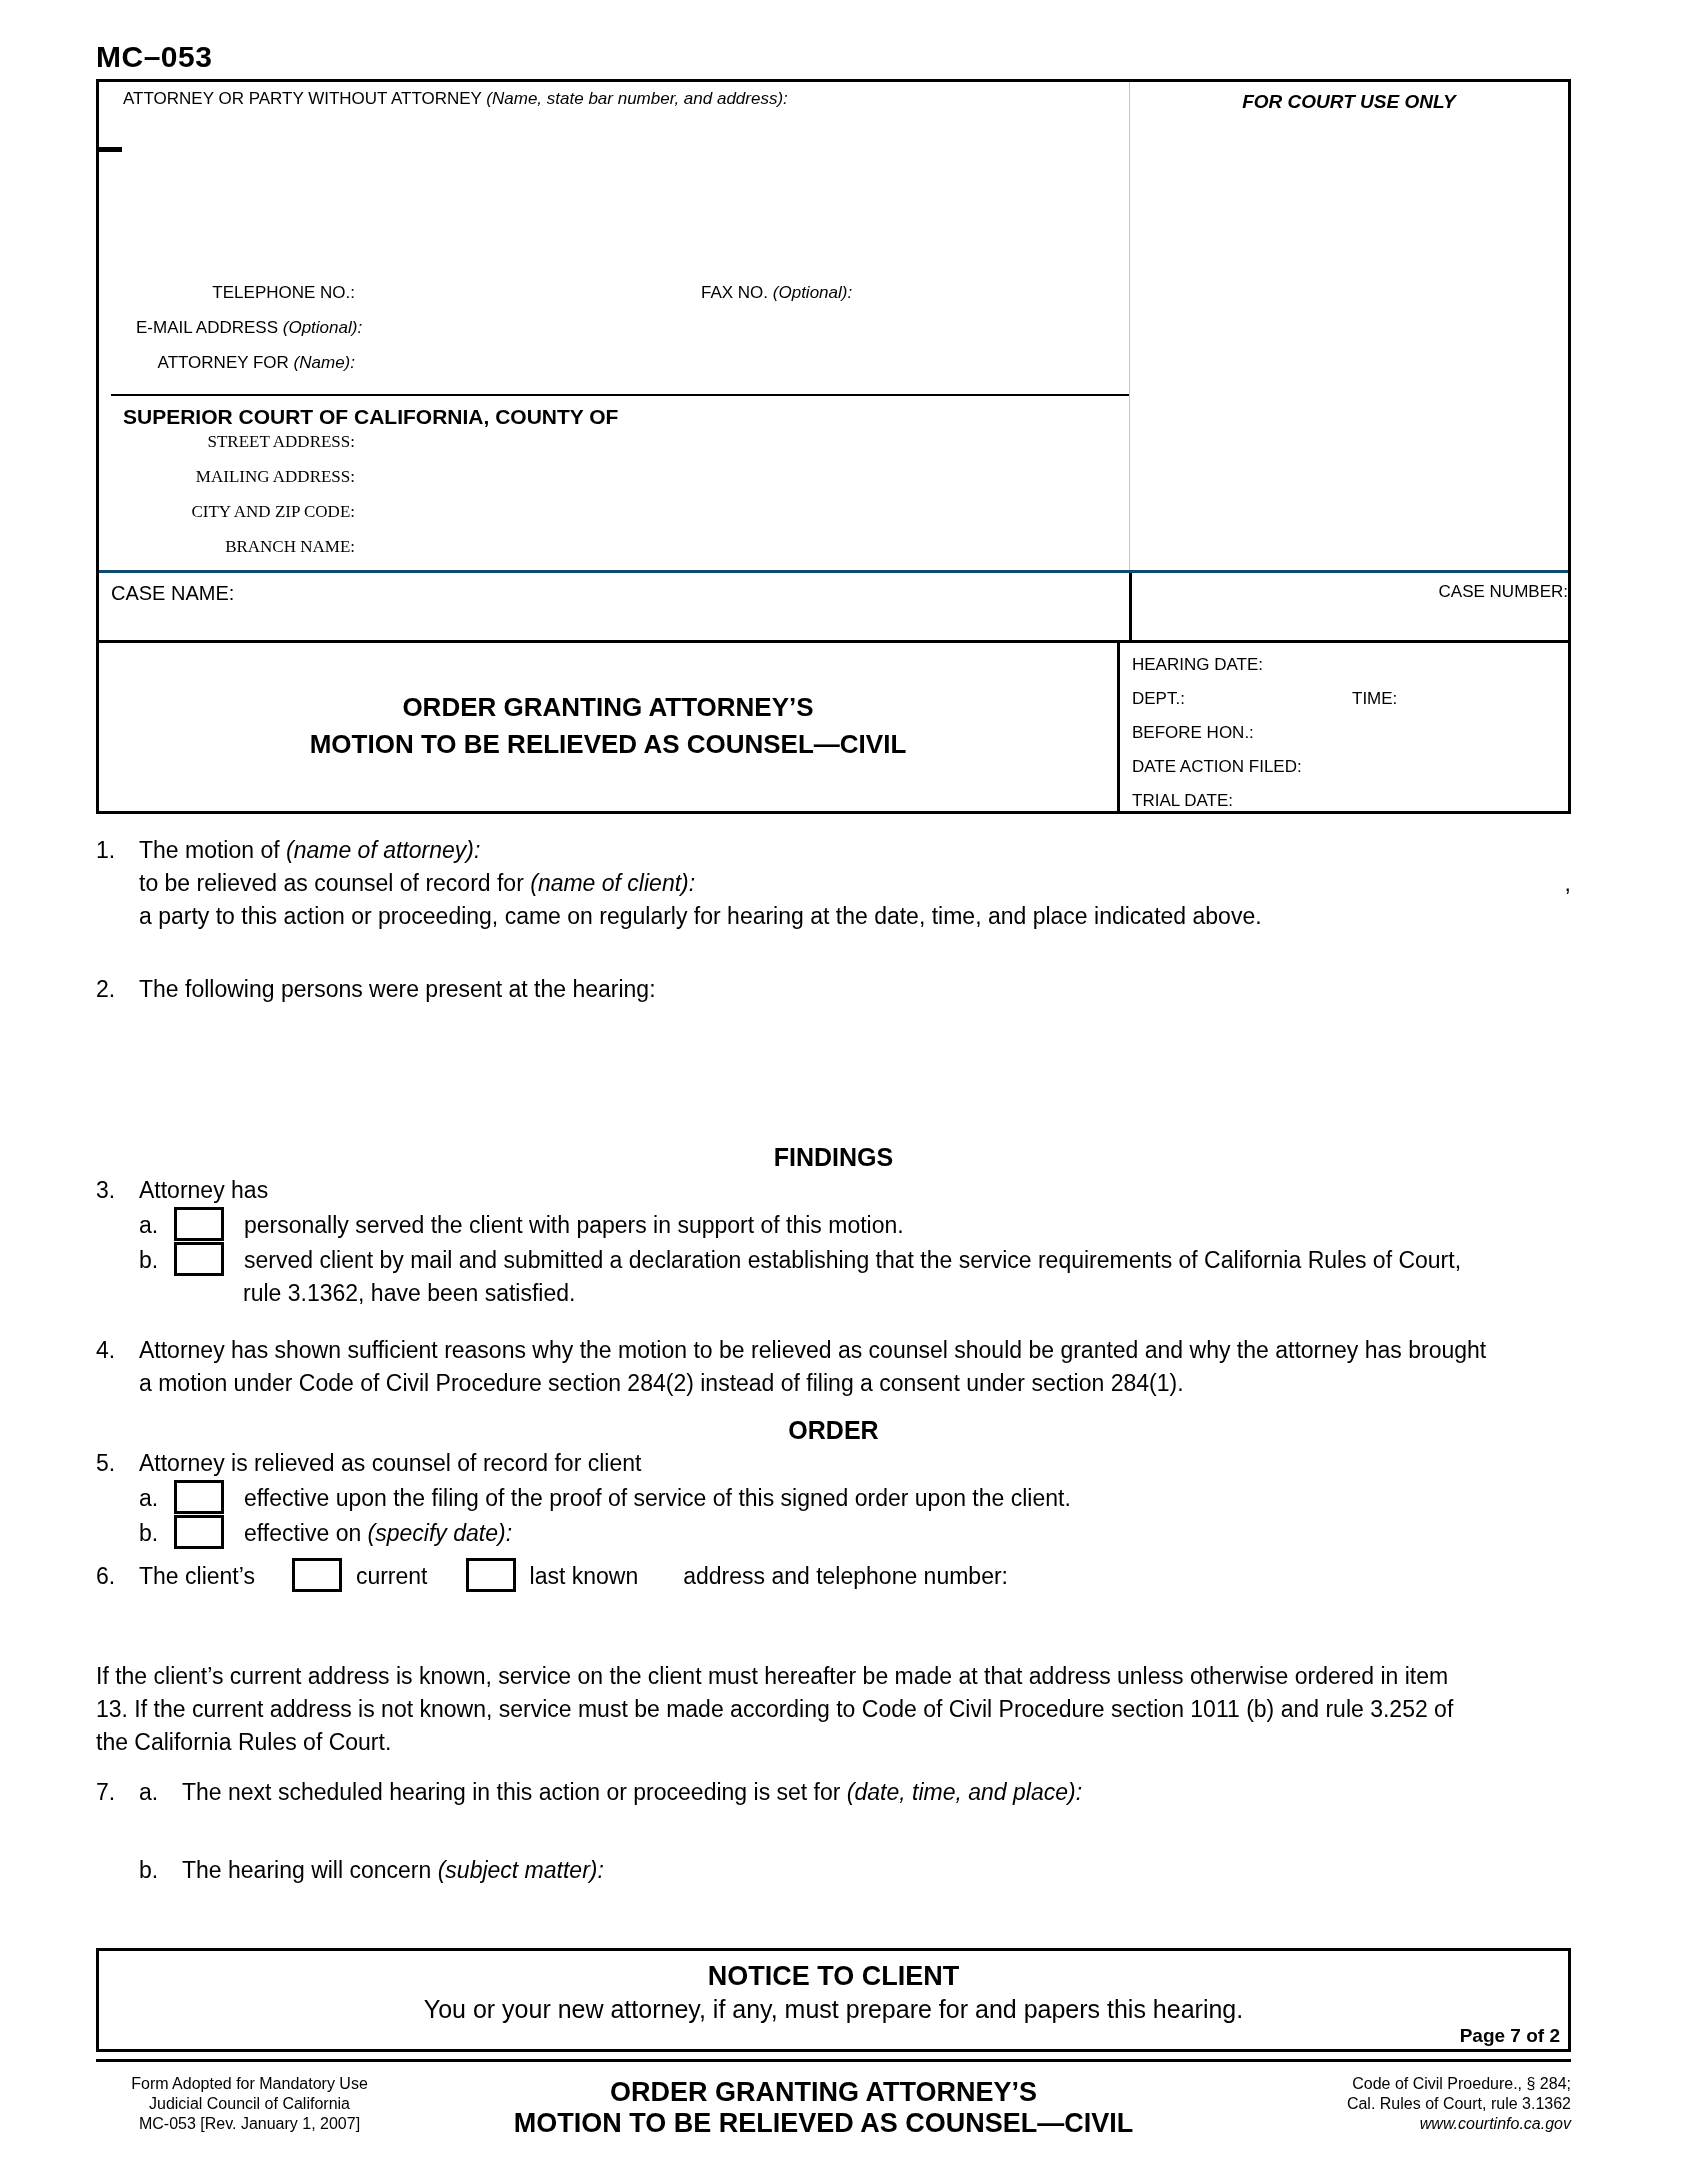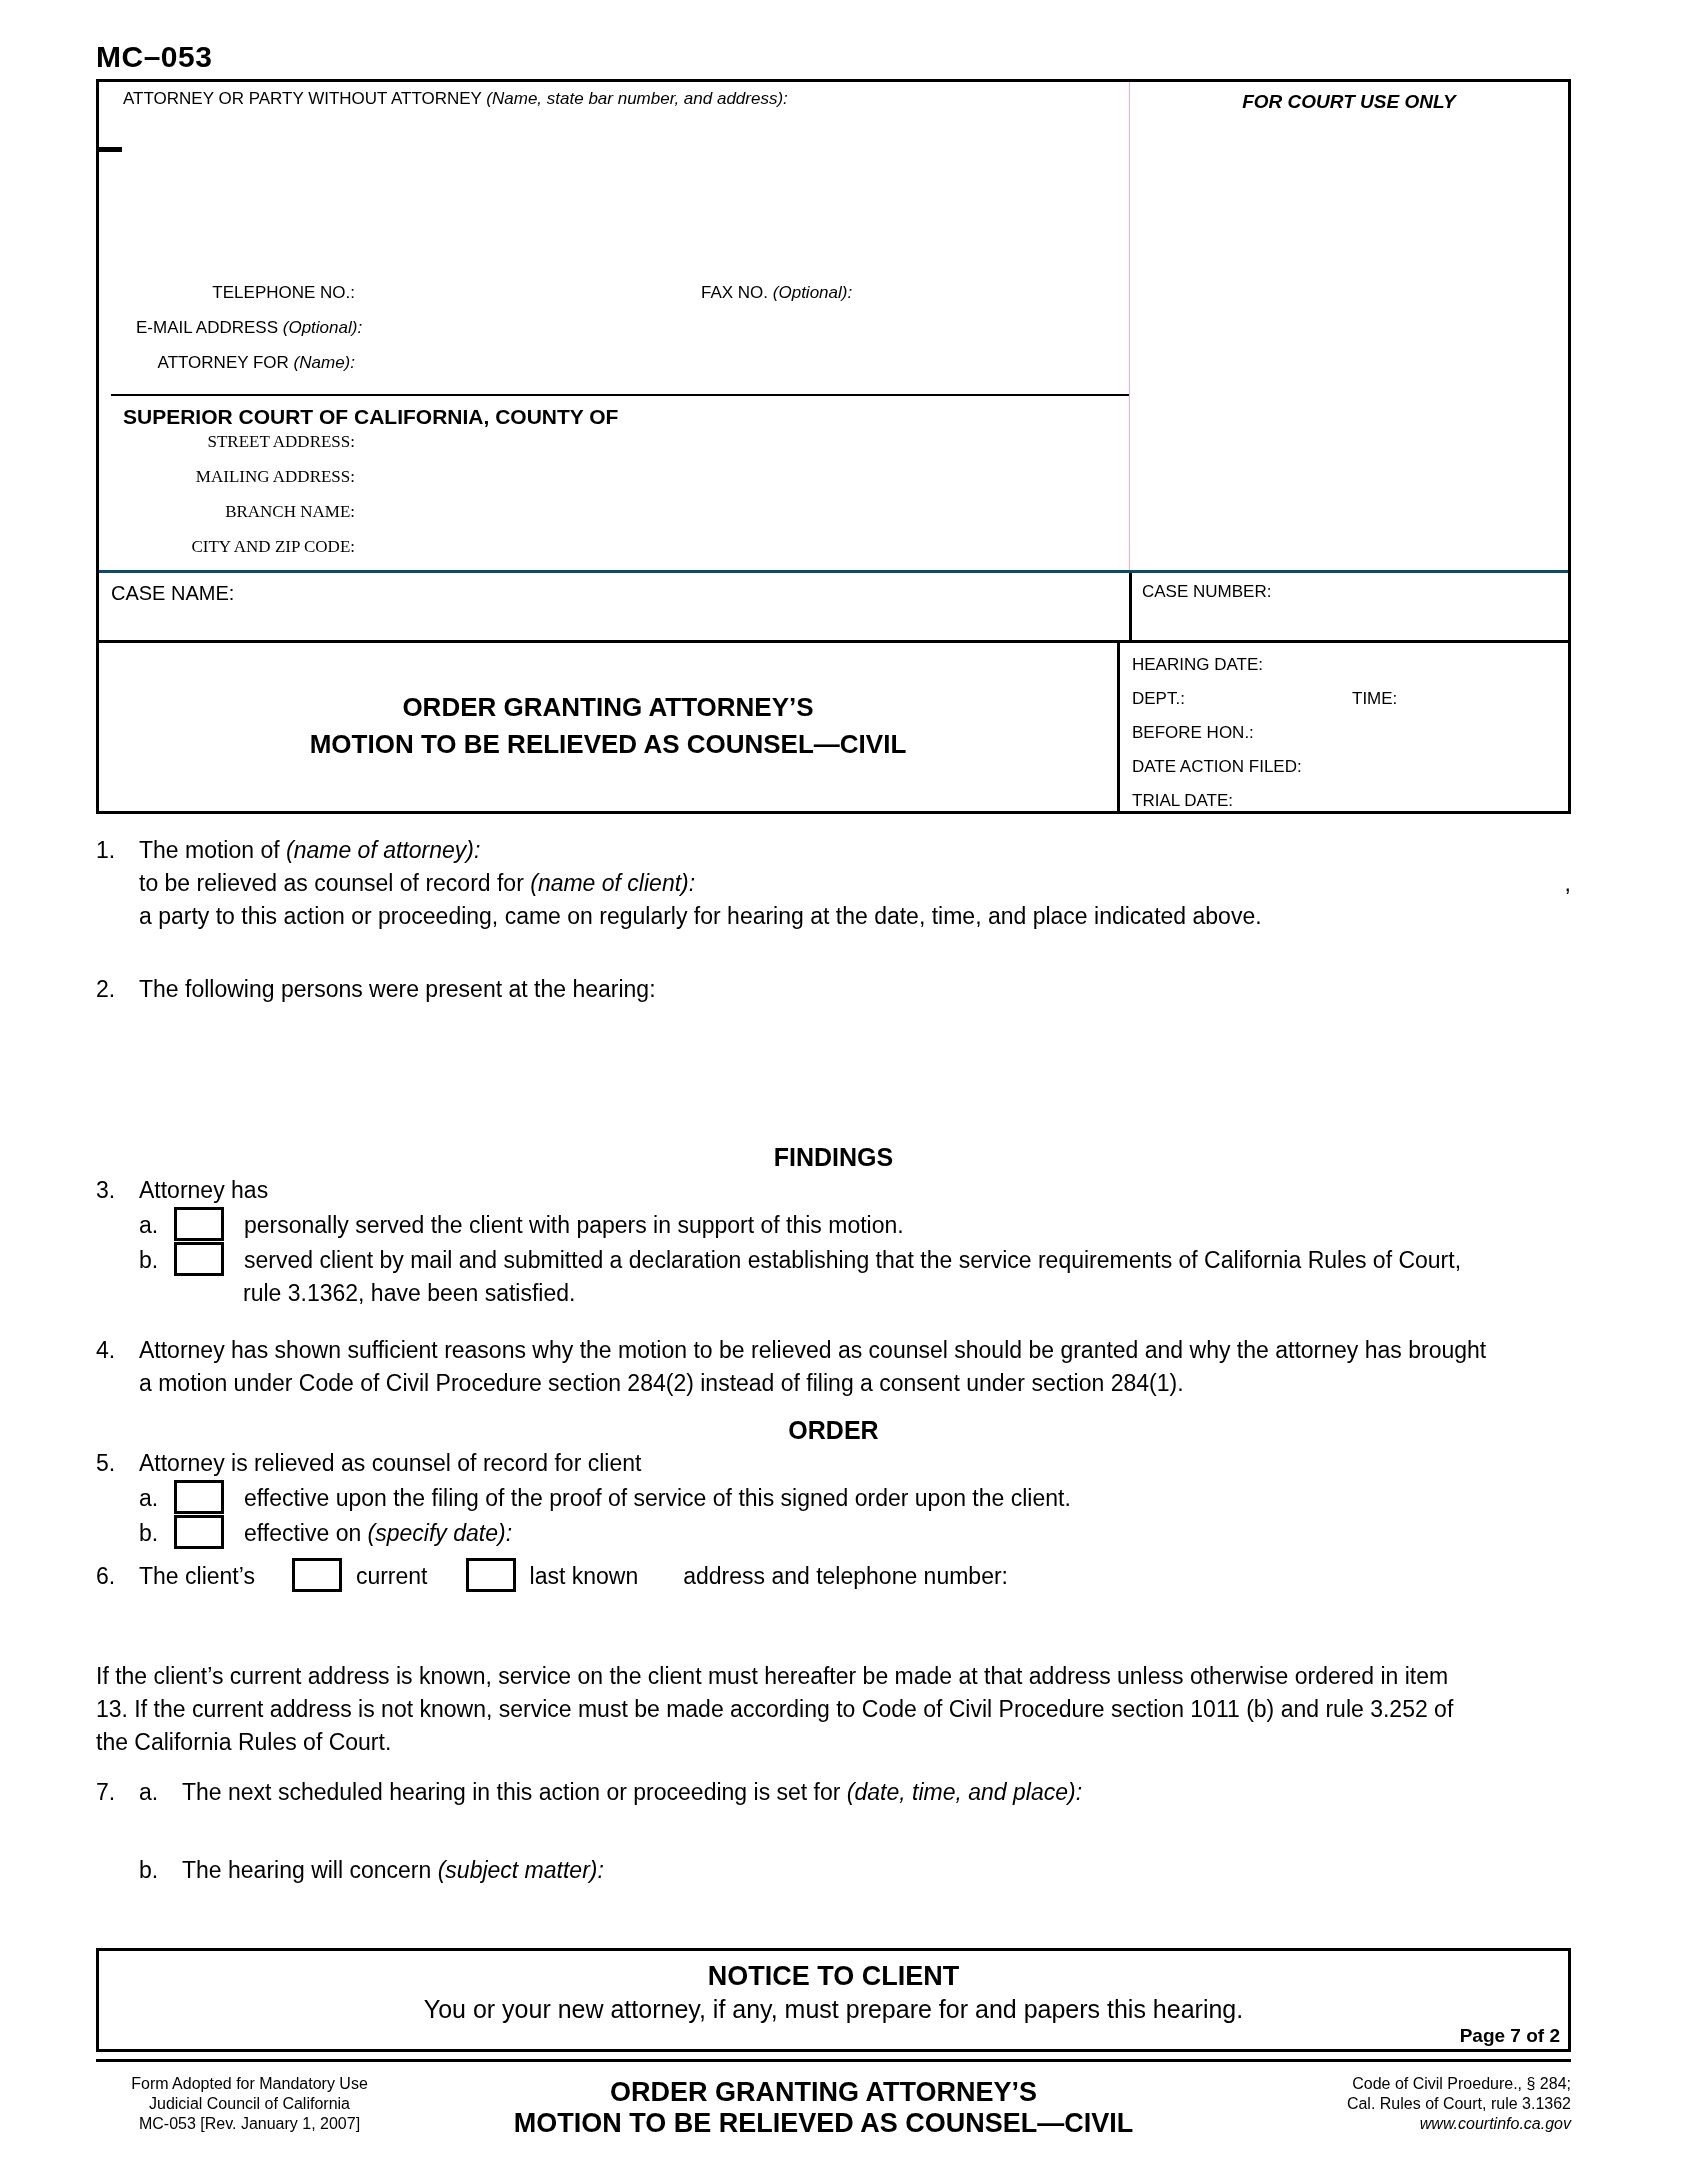--- a/index.html
+++ b/index.html
@@ -26,21 +26,21 @@
   .contact-line { height:35px; }
   .lab-r { display:inline-block; width:244px; text-align:right; }
   .fax-off { margin-left:346px; }
   .email-off { padding-left:25px; }
   .court-use { text-align:center; font-style:italic; font-weight:bold; font-size:19px; padding-top:9px; }
   .court-area { border-top:2px solid #000; height:174px; font-size:17px; }
   .court-title { font-size:21px; font-weight:bold; padding:9px 0 3px 12px; }
   .court-line { height:35px;font-family:Liberation Serif, serif; }
   .case-row { display:flex; border-top:3px solid #0c4a6e; height:67px; }
   .case-name-cell { width:1018px; border-right:3px solid #000; font-size:20px; padding:9px 0 0 12px; }
-  .case-number-cell { flex:1; font-size:17px; padding:9px 0 0 10px; }
+  .case-number-cell { flex:1; font-size:17px; padding:9px 0 0 10px;text-align:right; }
   .title-row { display:flex; border-top:3px solid #000; height:168px; }
   .title-cell { width:1018px; border-right:3px solid #000; text-align:center; padding-top:46px; font-weight:bold; font-size:26px; line-height:37px; }
   .hearing-cell { flex:1; font-size:17px; padding:12px 0 0 12px; }
   .hearing-line { height:34px; }
   .dept-span { display:inline-block; width:220px; }
 
   
   .bodytext { font-size:23px; line-height:33px; }
   .num { display:inline-block; width:43px; }
   .sub { padding-left:43px; }
@@ -102,22 +102,22 @@
               </div>
               <div class="contact-line">
                 <span class="lab-r"><span>ATTORNEY FOR </span><span class="it">(Name):</span></span>
               </div>
             </div>
           </div>
           <div class="court-area">
             <div class="court-title">SUPERIOR COURT OF CALIFORNIA, COUNTY OF</div>
             <div class="court-line"><span class="lab-r">STREET ADDRESS:</span></div>
             <div class="court-line"><span class="lab-r">MAILING ADDRESS:</span></div>
+            <div class="court-line"><span class="lab-r">CITY AND ZIP CODE:</span></div>
             <div class="court-line"><span class="lab-r">BRANCH NAME:</span></div>
-            <div class="court-line"><span class="lab-r">CITY AND ZIP CODE:</span></div>
           </div>
         </div>
         <div class="col-right">
           <div class="court-use">FOR COURT USE ONLY</div>
         </div>
       </div>
 
       <div class="case-row">
         <div class="case-name-cell"><span>CASE NAME:</span></div>
         <div class="case-number-cell"><span>CASE NUMBER:</span></div>

